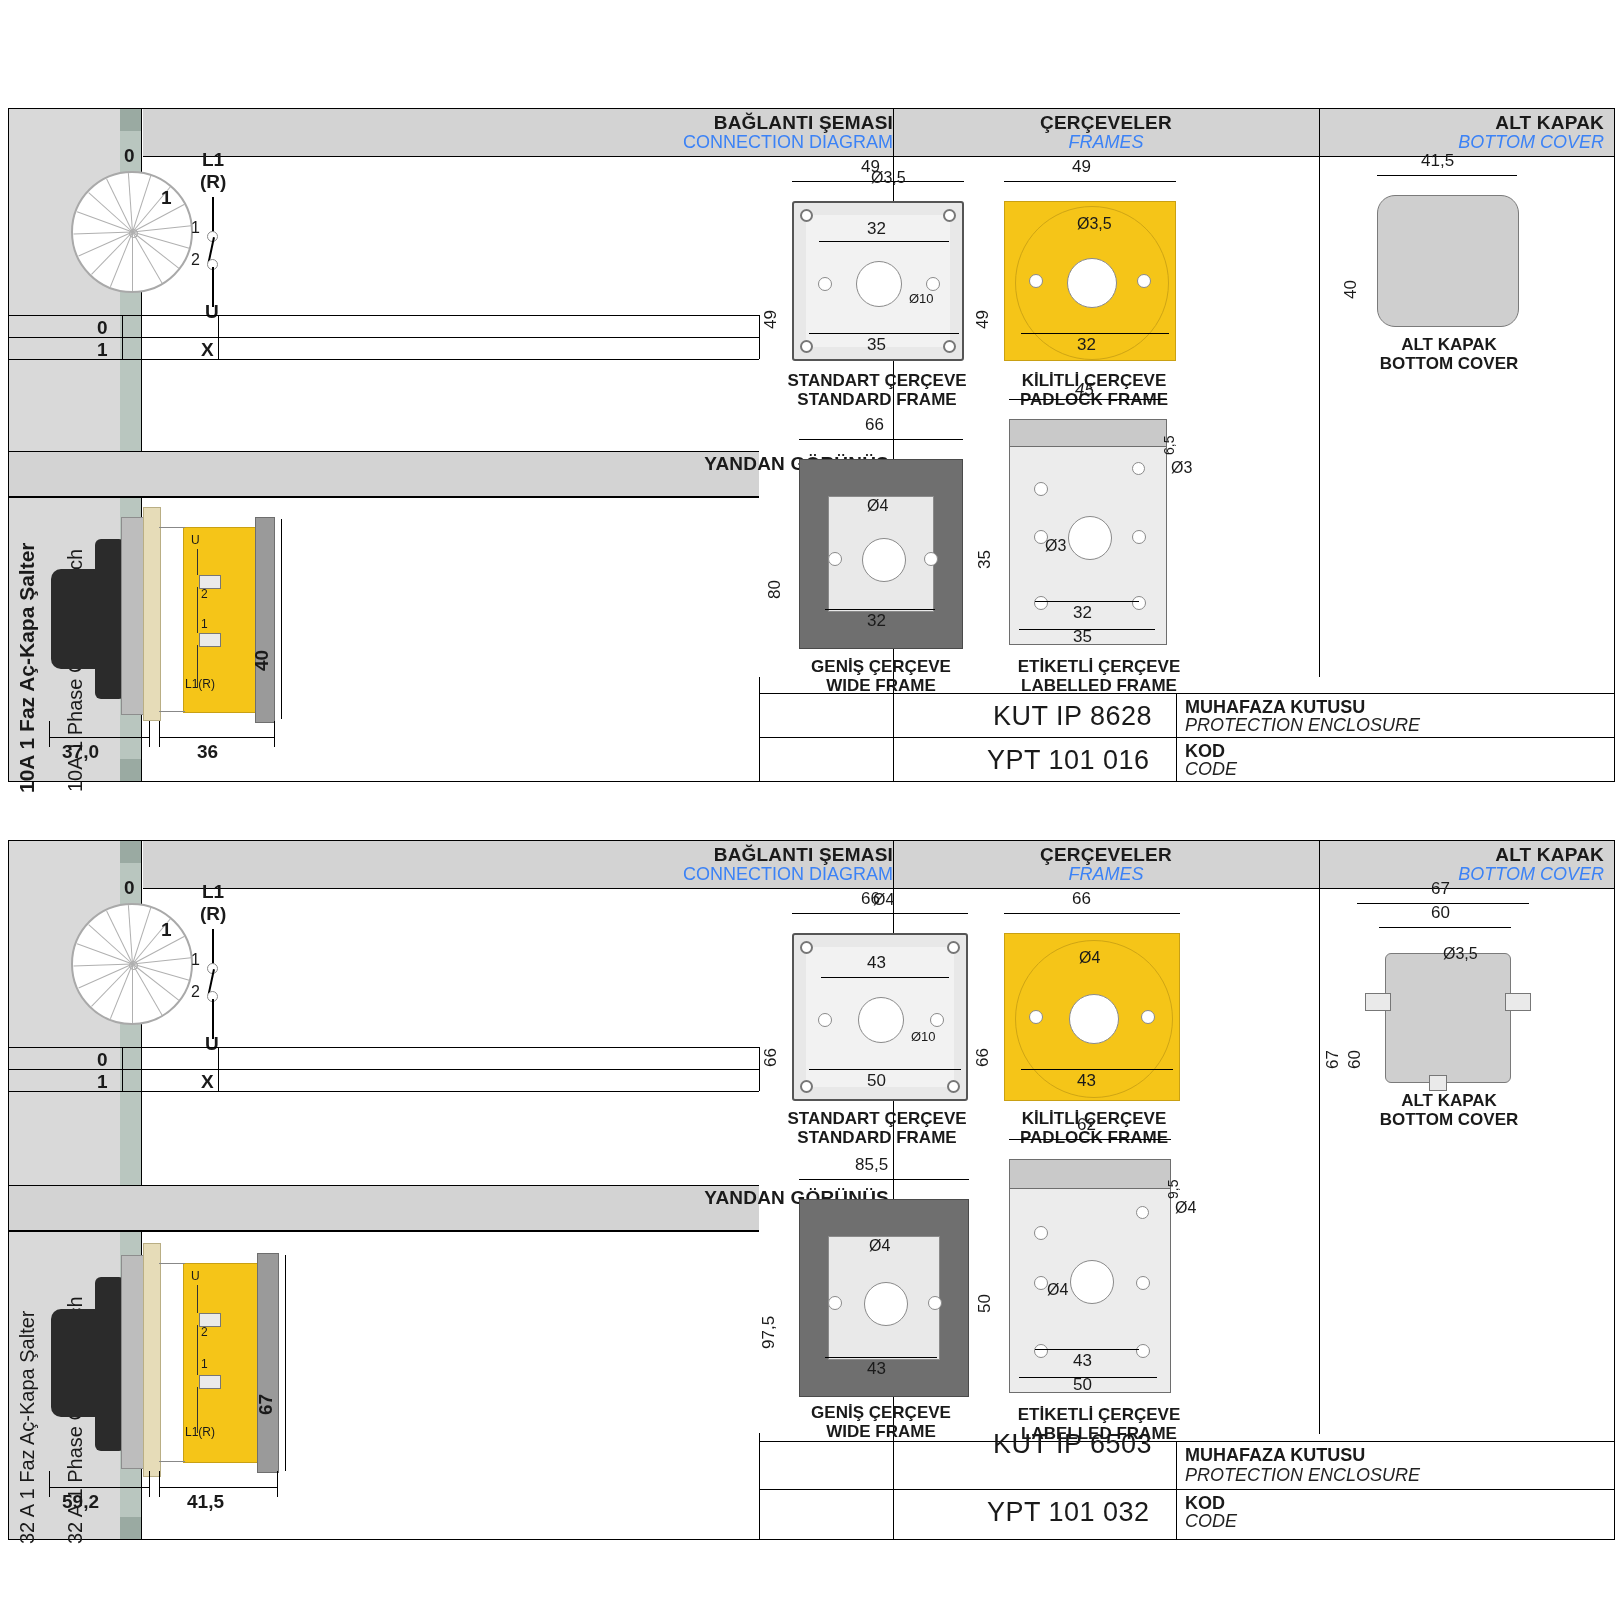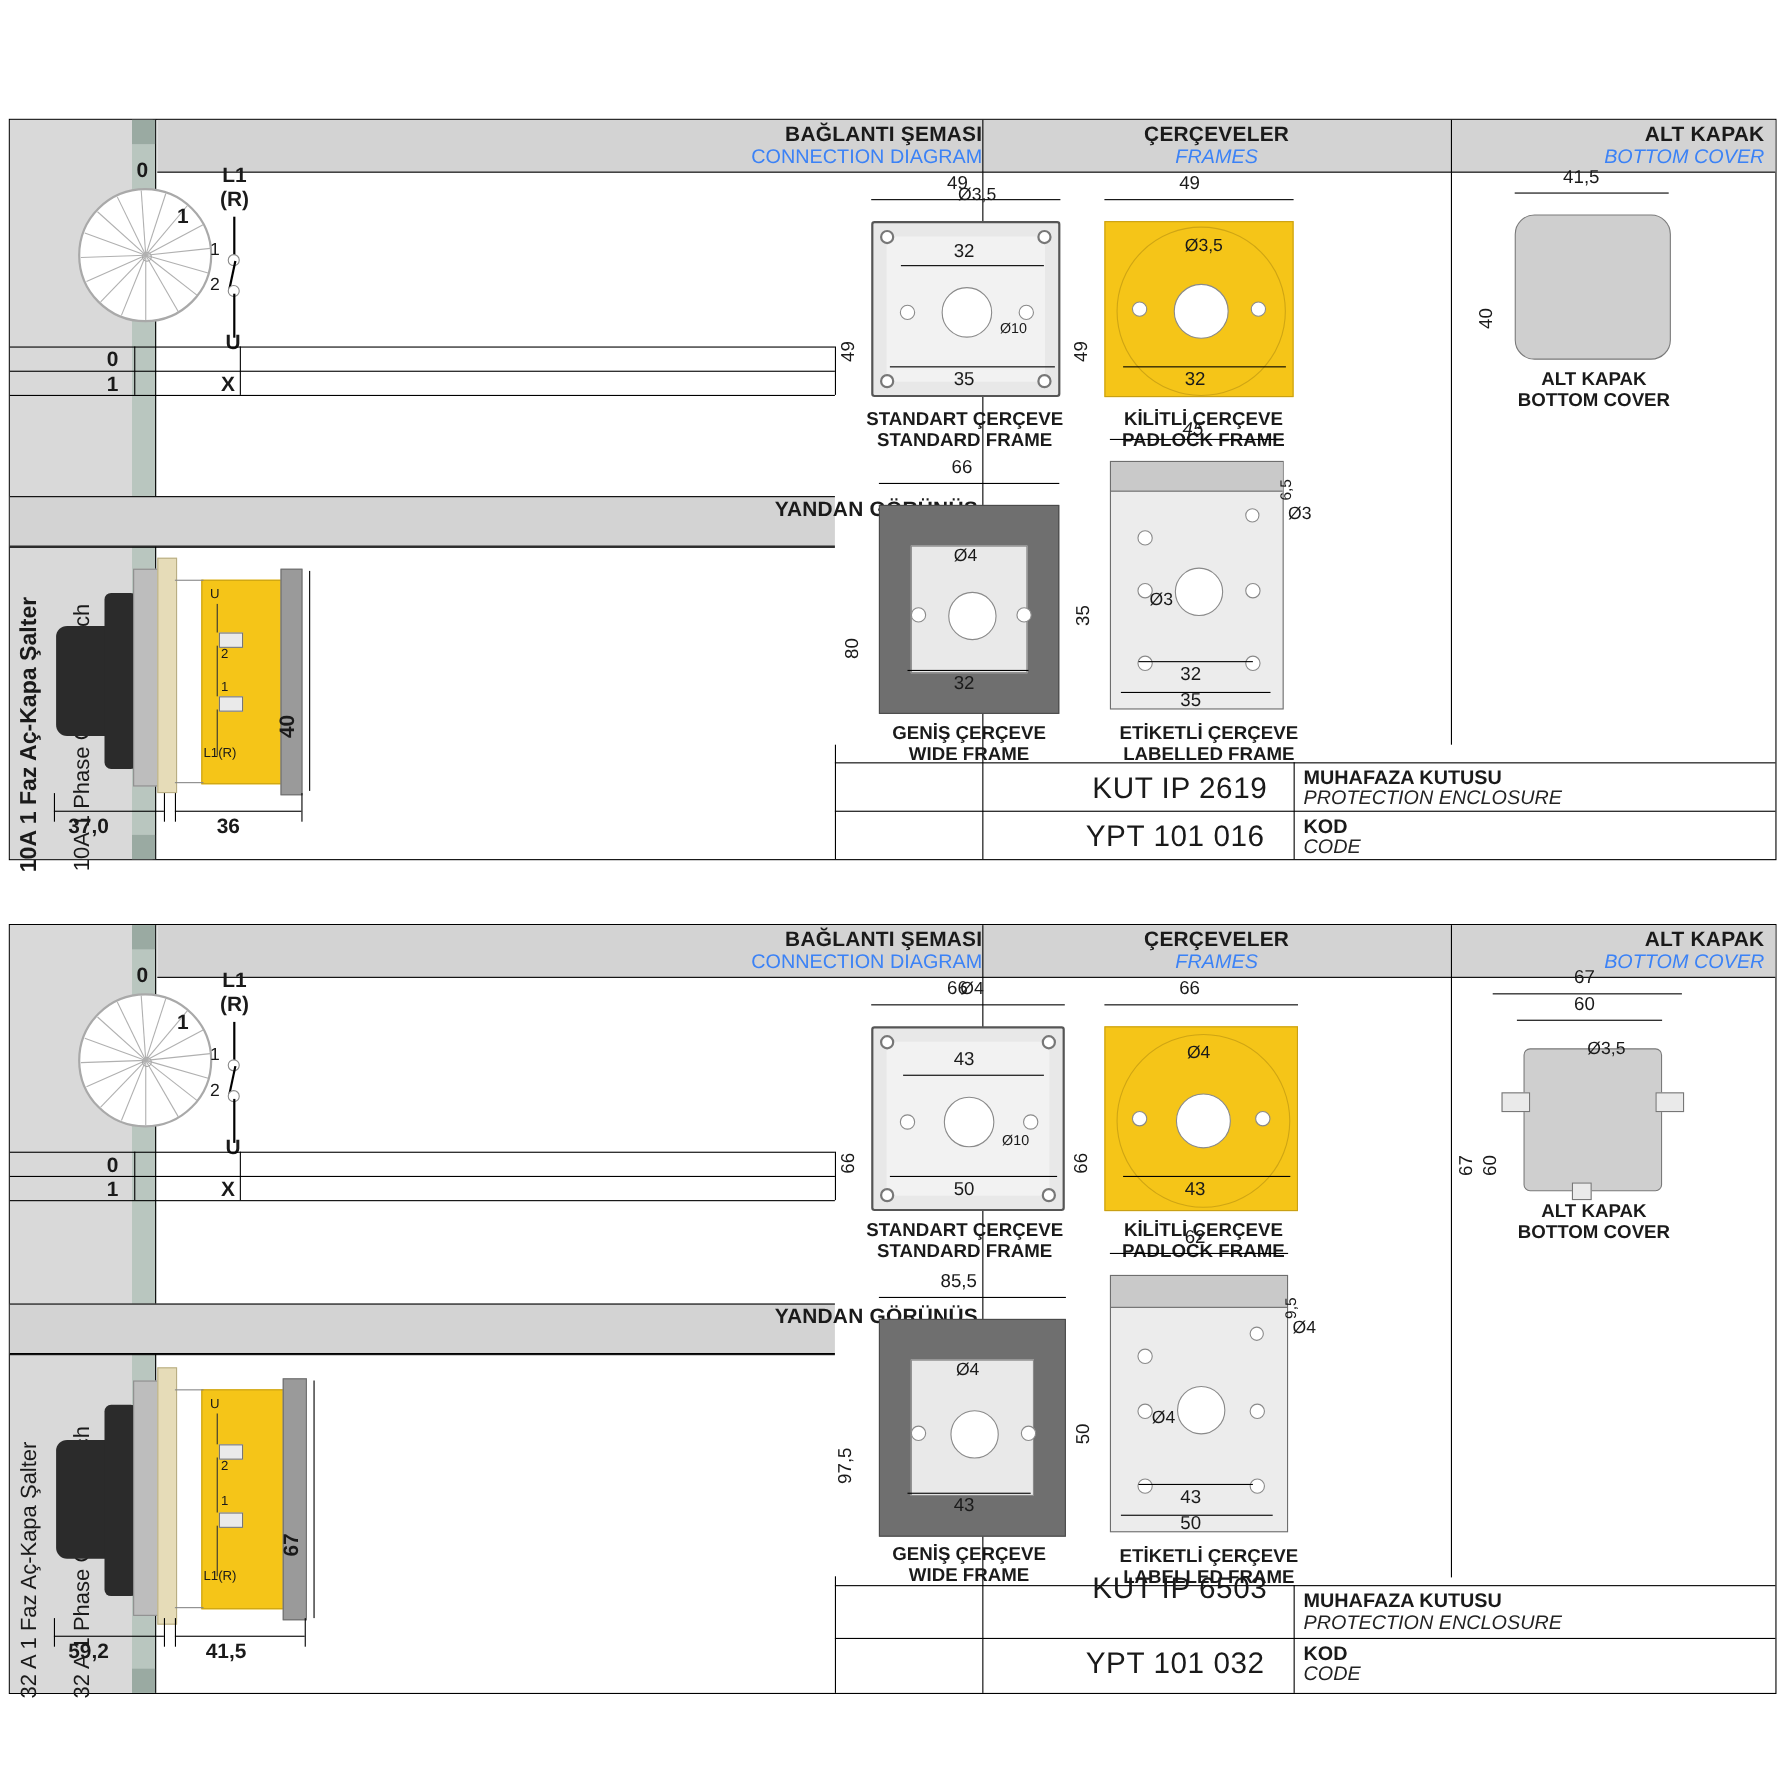--- a/index.html
+++ b/index.html
@@ -289,21 +289,21 @@
     <div class="dimv" style="left:1352px;top:170px;">40</div>
     <div class="cap2" style="left:1330px;top:226px;width:220px;">
       <div>ALT KAPAK</div>
       <div>BOTTOM COVER</div>
     </div>
 
     <div class="hline" style="left:750px;top:584px;width:855px;"></div>
     <div class="hline" style="left:750px;top:628px;width:855px;"></div>
     <div class="vline" style="left:1167px;top:584px;height:88px;"></div>
     <div class="vline" style="left:750px;top:568px;height:104px;"></div>
-    <div class="bigcode" style="left:984px;top:592px;">KUT IP 2619</div>
+    <div class="bigcode" style="left:984px;top:592px;">KUT IP 8628</div>
     <div class="infotr" style="left:1176px;top:588px;">MUHAFAZA KUTUSU</div>
     <div class="infoen" style="left:1176px;top:606px;">PROTECTION ENCLOSURE</div>
     <div class="bigcode" style="left:978px;top:636px;">YPT 101 016</div>
     <div class="infotr" style="left:1176px;top:632px;">KOD</div>
     <div class="infoen" style="left:1176px;top:650px;">CODE</div>
   </div>
 
   <div class="block" id="block-2">
 
     <div class="leftstrip">

